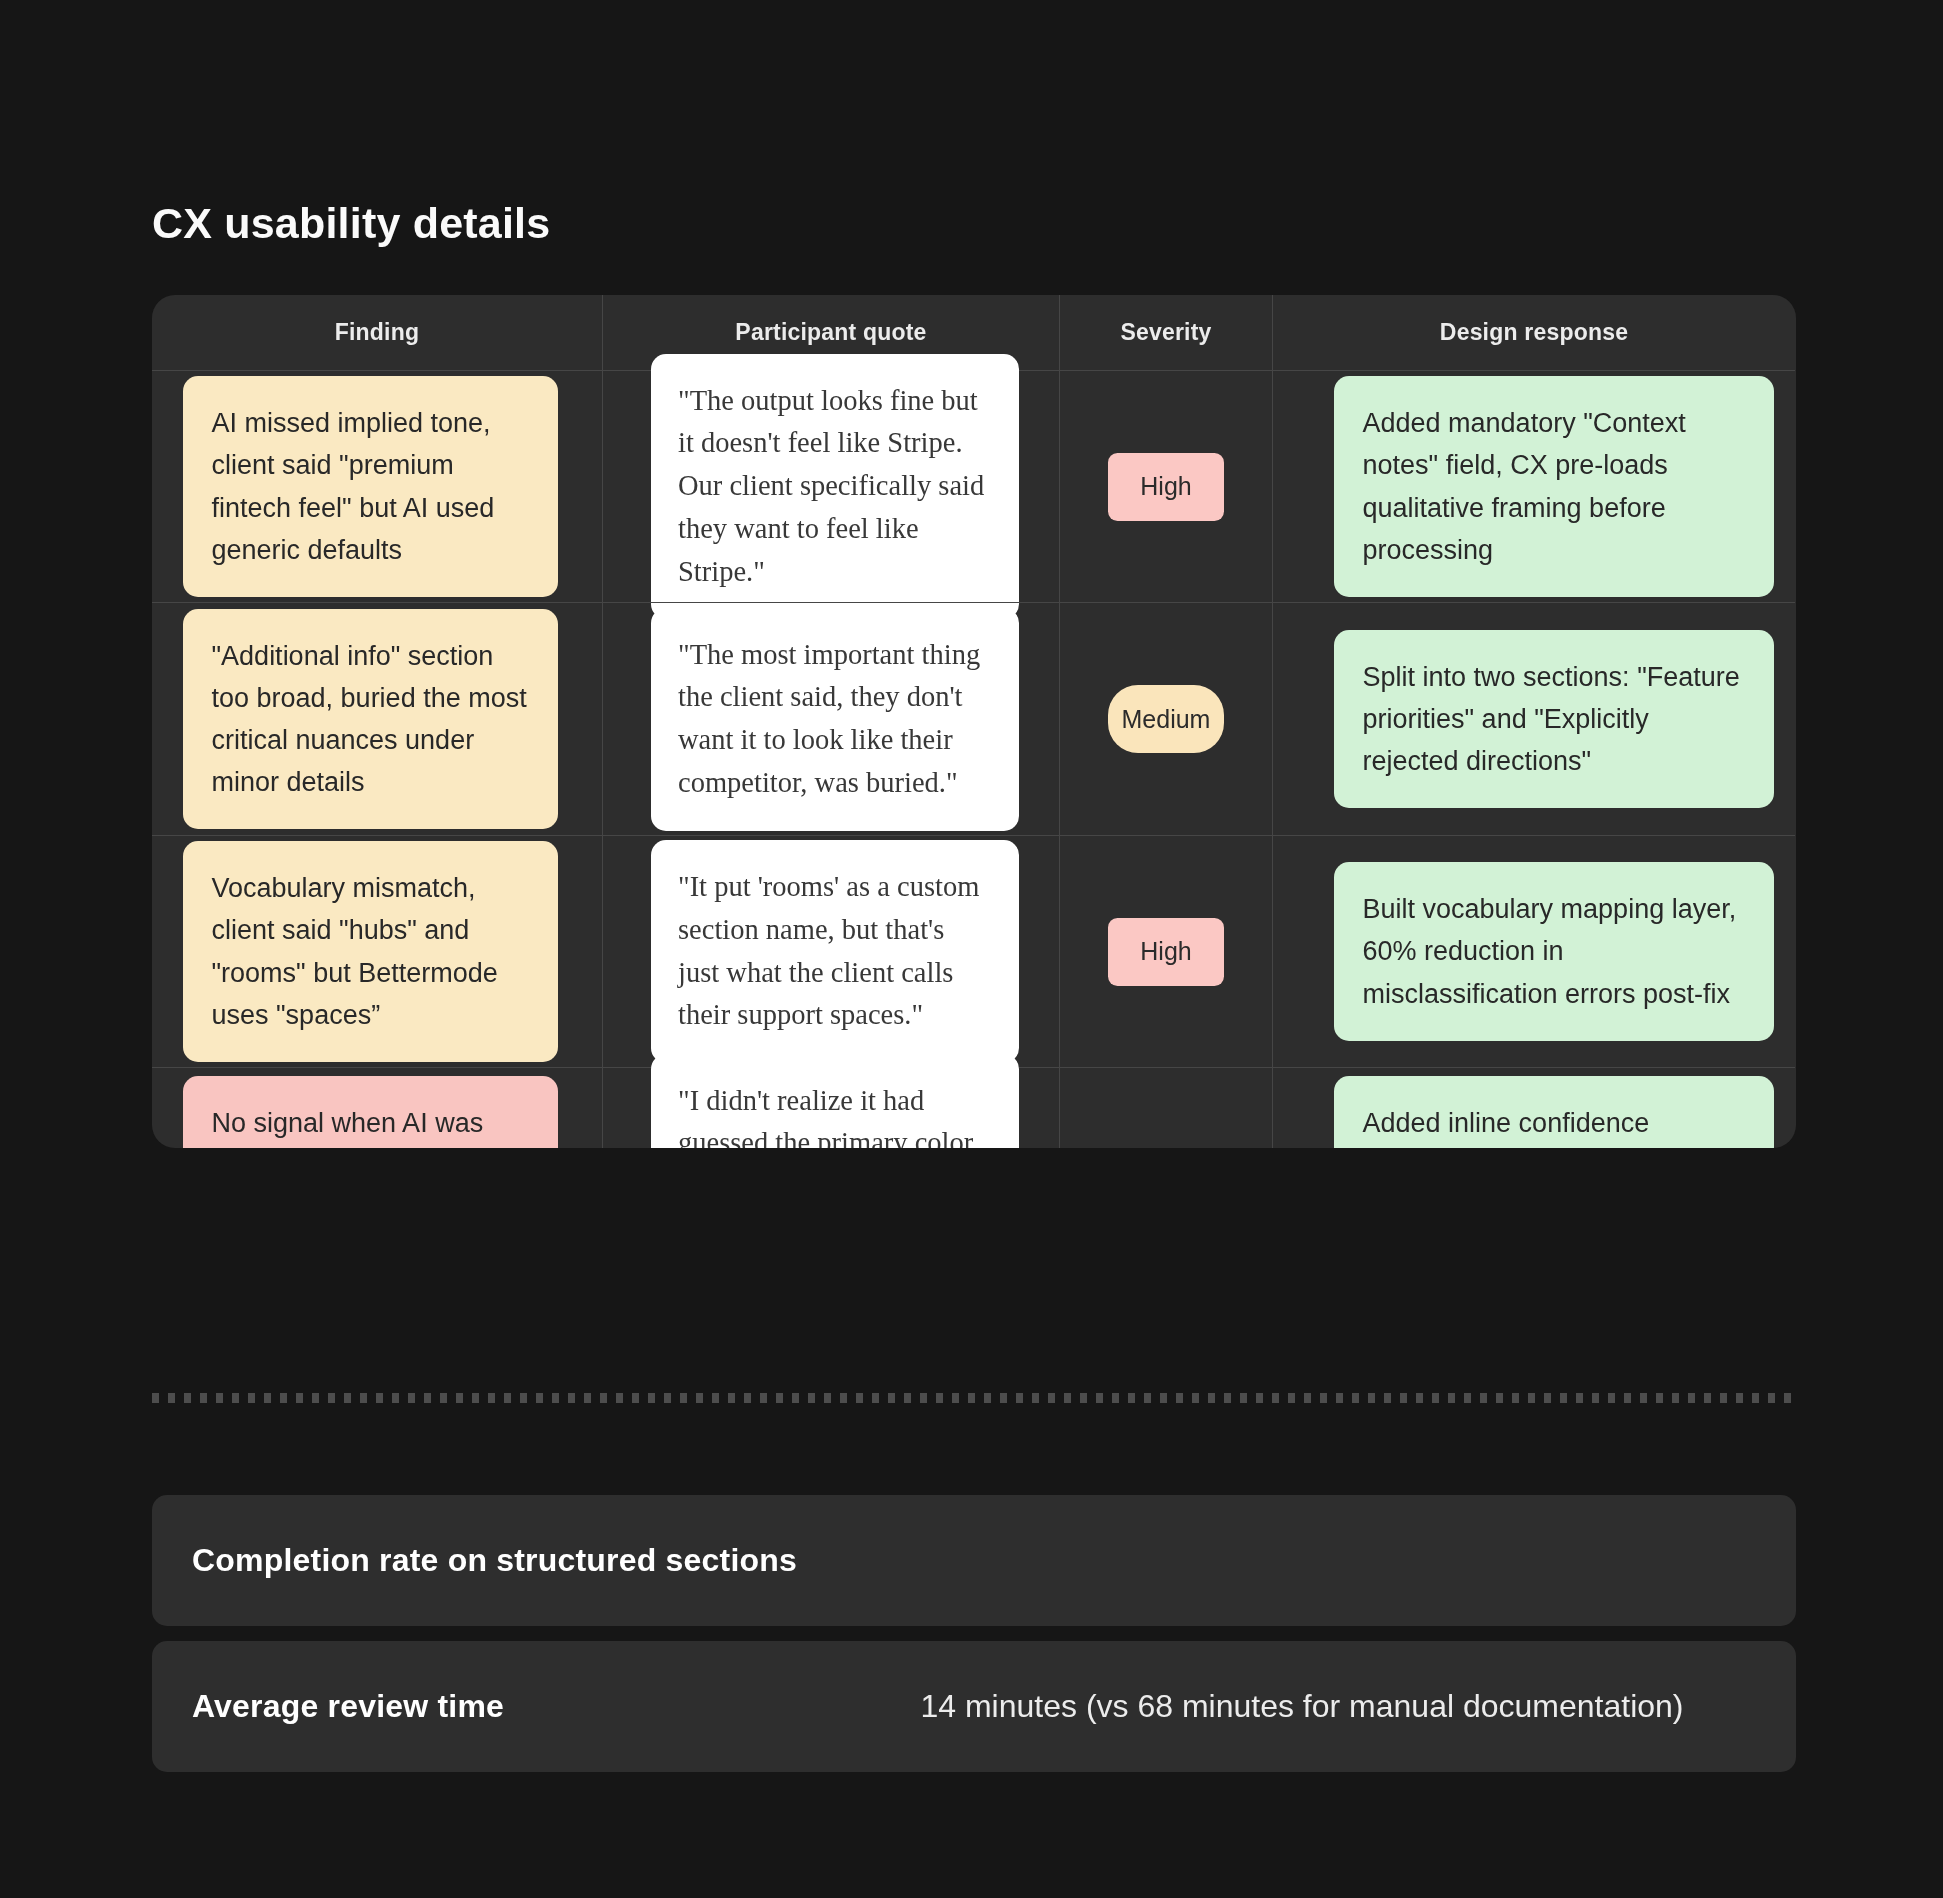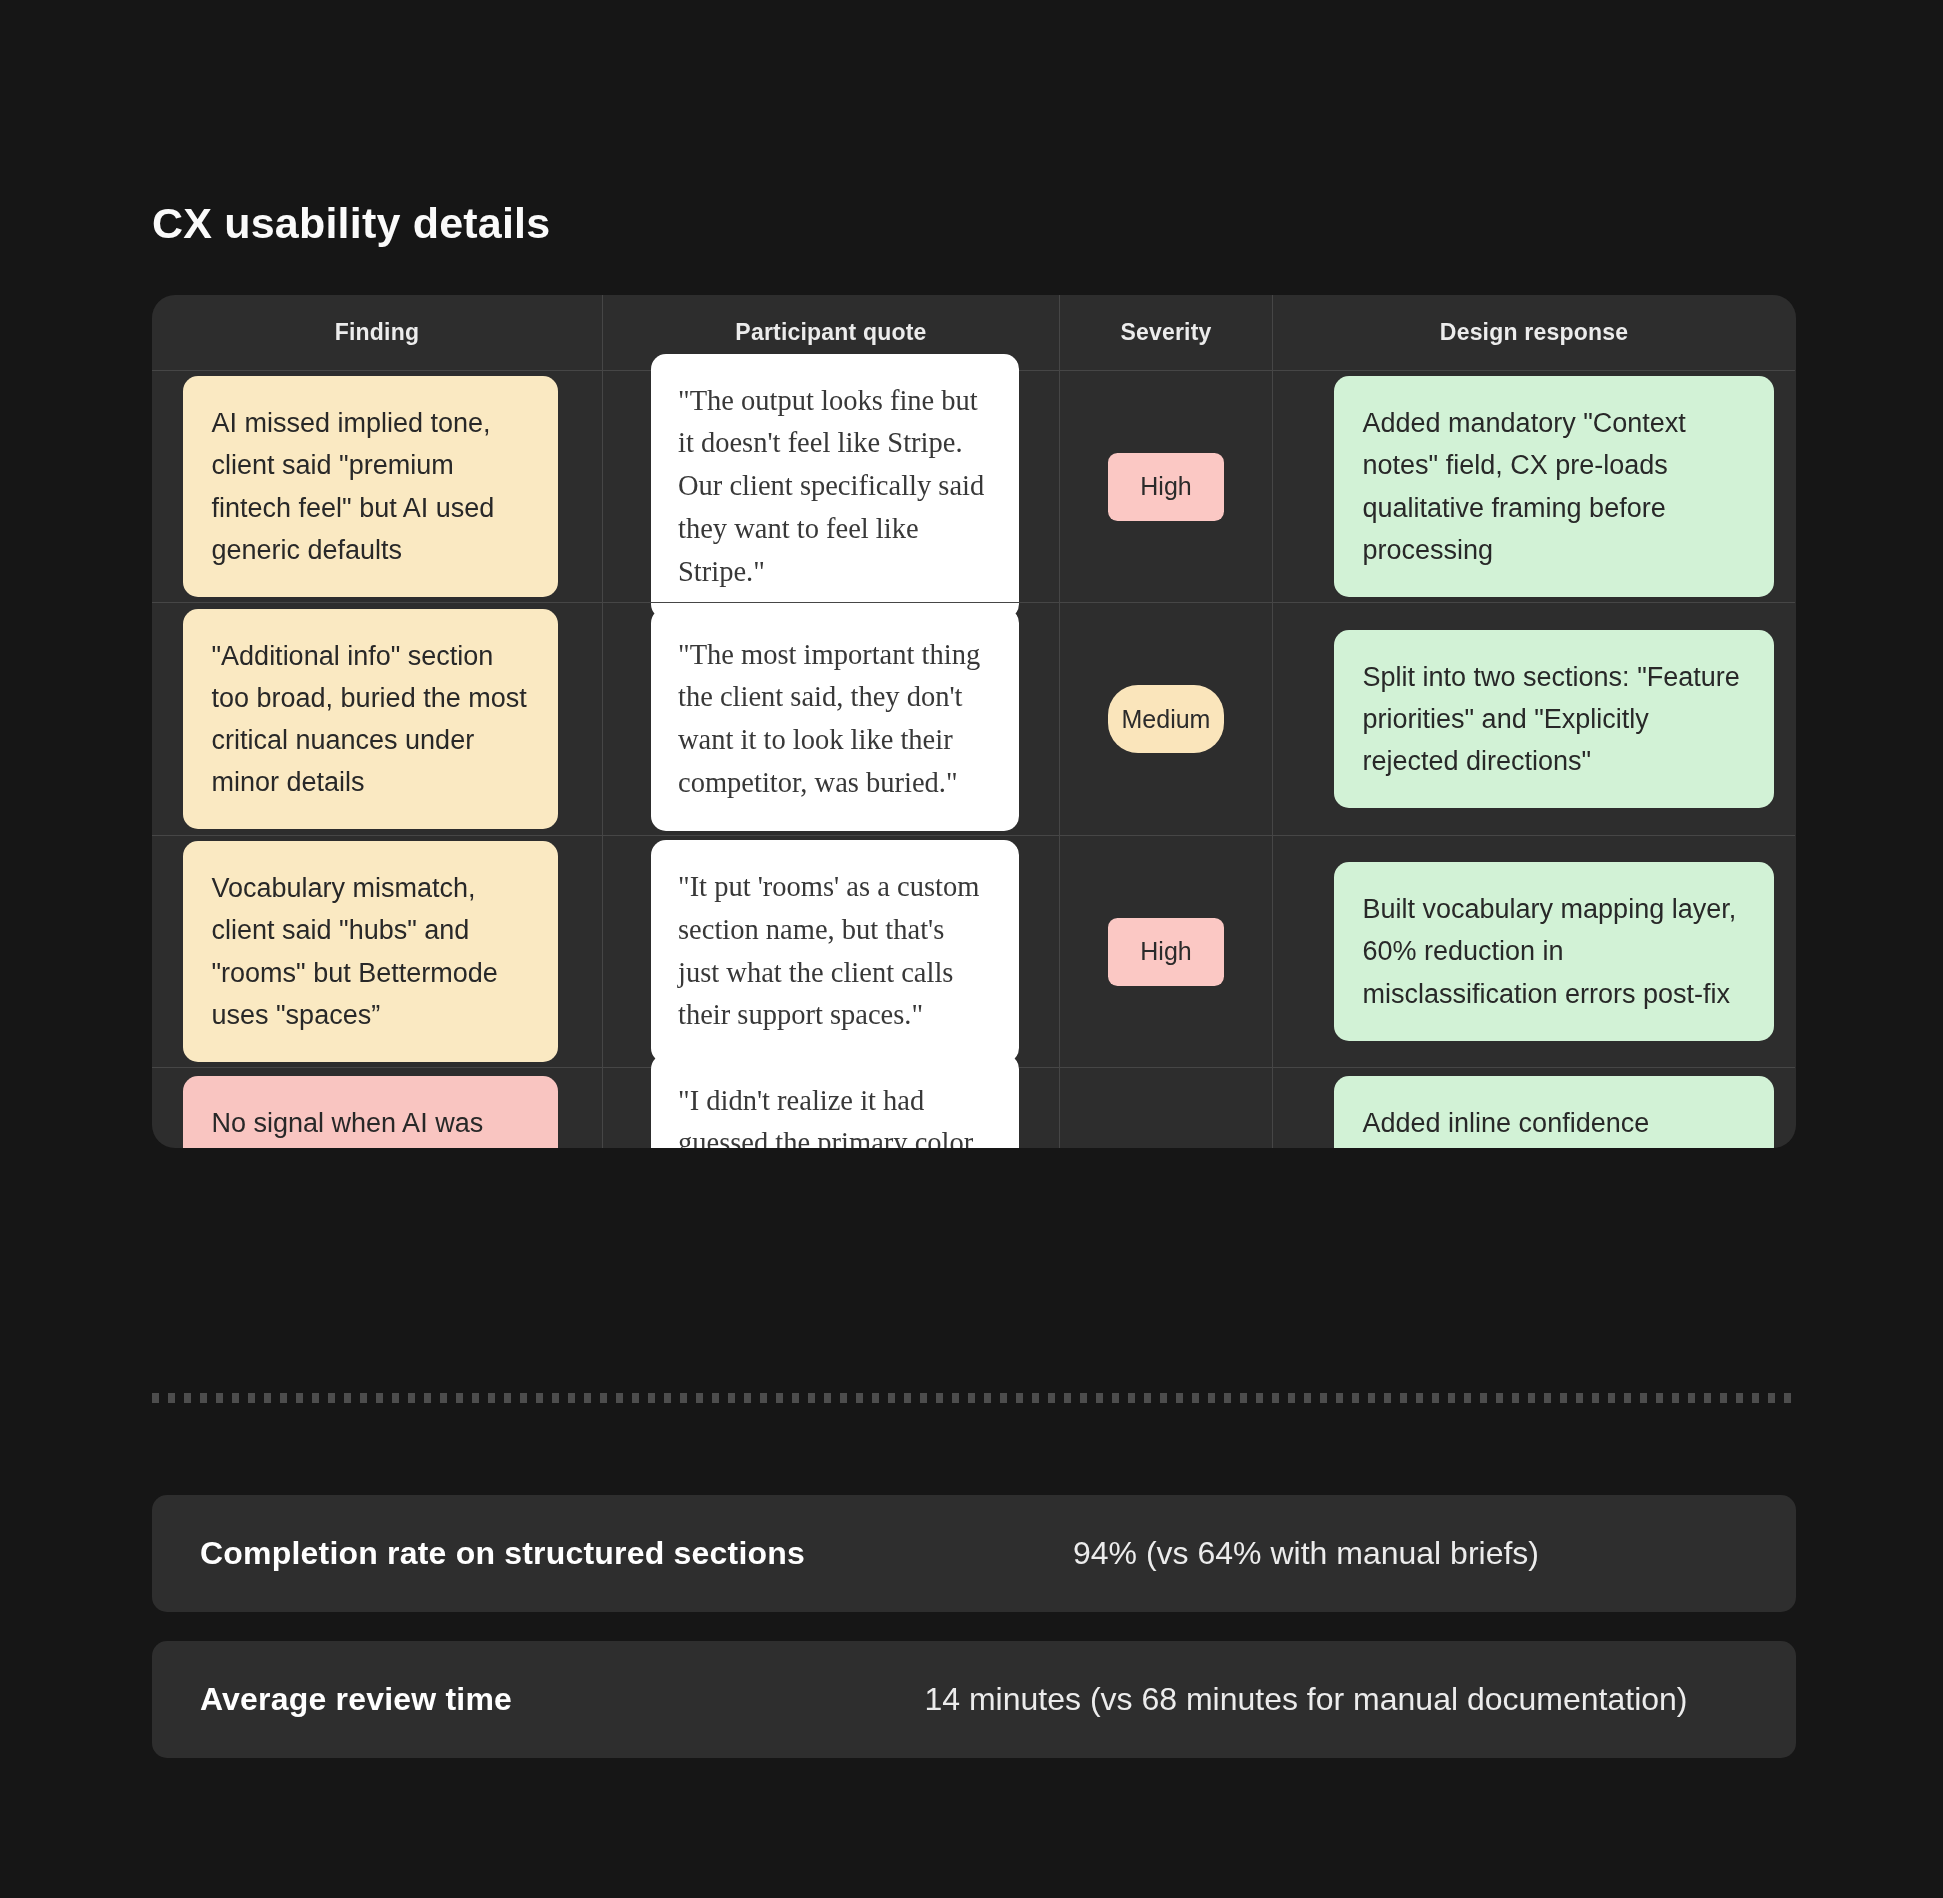--- a/index.html
+++ b/index.html
@@ -58,23 +58,23 @@
   .badge-medium{background:#FAE5BB;border-radius:30px;}
 
   
   .dashed-divider{
     position:absolute;left:152px;top:1393px;width:1644px;height:9.5px;
     background:repeating-linear-gradient(to right,#4d4d4d 0 6.7px,transparent 6.7px 16px);
   }
 
   
   .stat{
-    position:absolute;left:152px;width:1644px;height:117px;
+    position:absolute;left:152px;width:1644px;height:131px;
     background:#2e2e2e;border-radius:15px;
-    display:flex;align-items:center;box-sizing:border-box;padding-left:8px;
+    display:flex;align-items:center;box-sizing:border-box;
   }
   .stat-1{top:1495px;}
   .stat-2{top:1641px;}
   .stat-label{
     width:656px;box-sizing:border-box;padding-left:40px;
     font-size:32px;font-weight:700;color:#ffffff;letter-spacing:0.2px;
   }
   .stat-value{
     flex:1;text-align:center;font-size:32px;font-weight:400;color:#ececec;
   }
@@ -146,21 +146,20 @@
         <div class="note note-green">Added inline confidence indicators, green/amber/red per field. Amber+red must be reviewed to proceed</div>
       </div>
 
     </div>
   </div>
 
   <div class="dashed-divider"></div>
 
   <div class="stat stat-1">
     <div class="stat-label">Completion rate on structured sections</div>
-    <div class="stat-value">94% (vs 64% with manual briefs)</div>
   </div>
 
   <div class="stat stat-2">
     <div class="stat-label">Average review time</div>
     <div class="stat-value">14 minutes (vs 68 minutes for manual documentation)</div>
   </div>
 
 </div>
 
 

